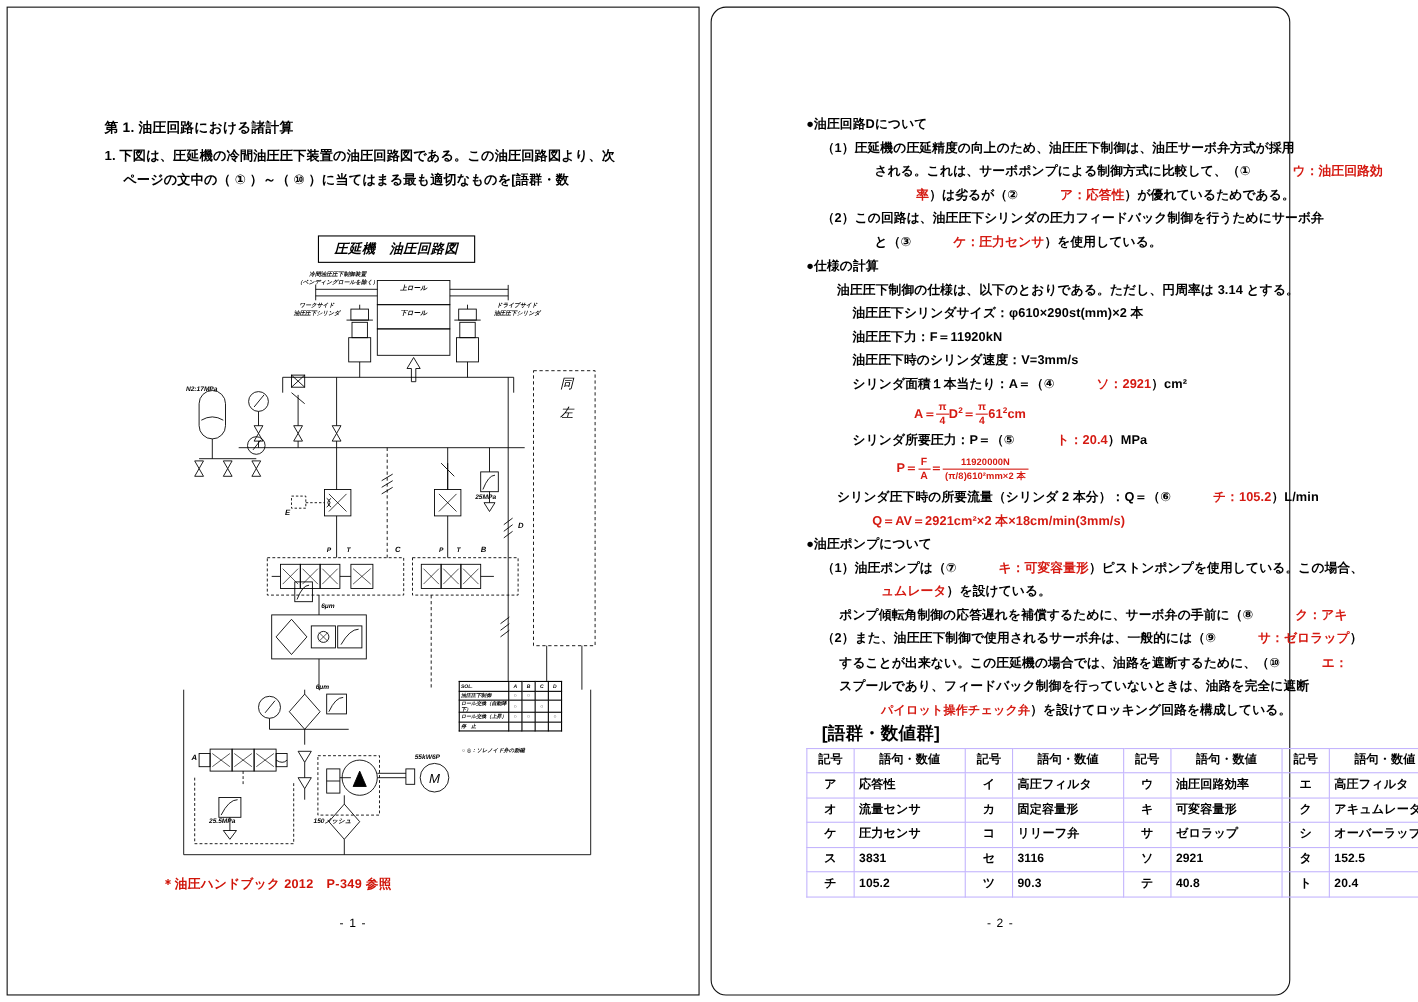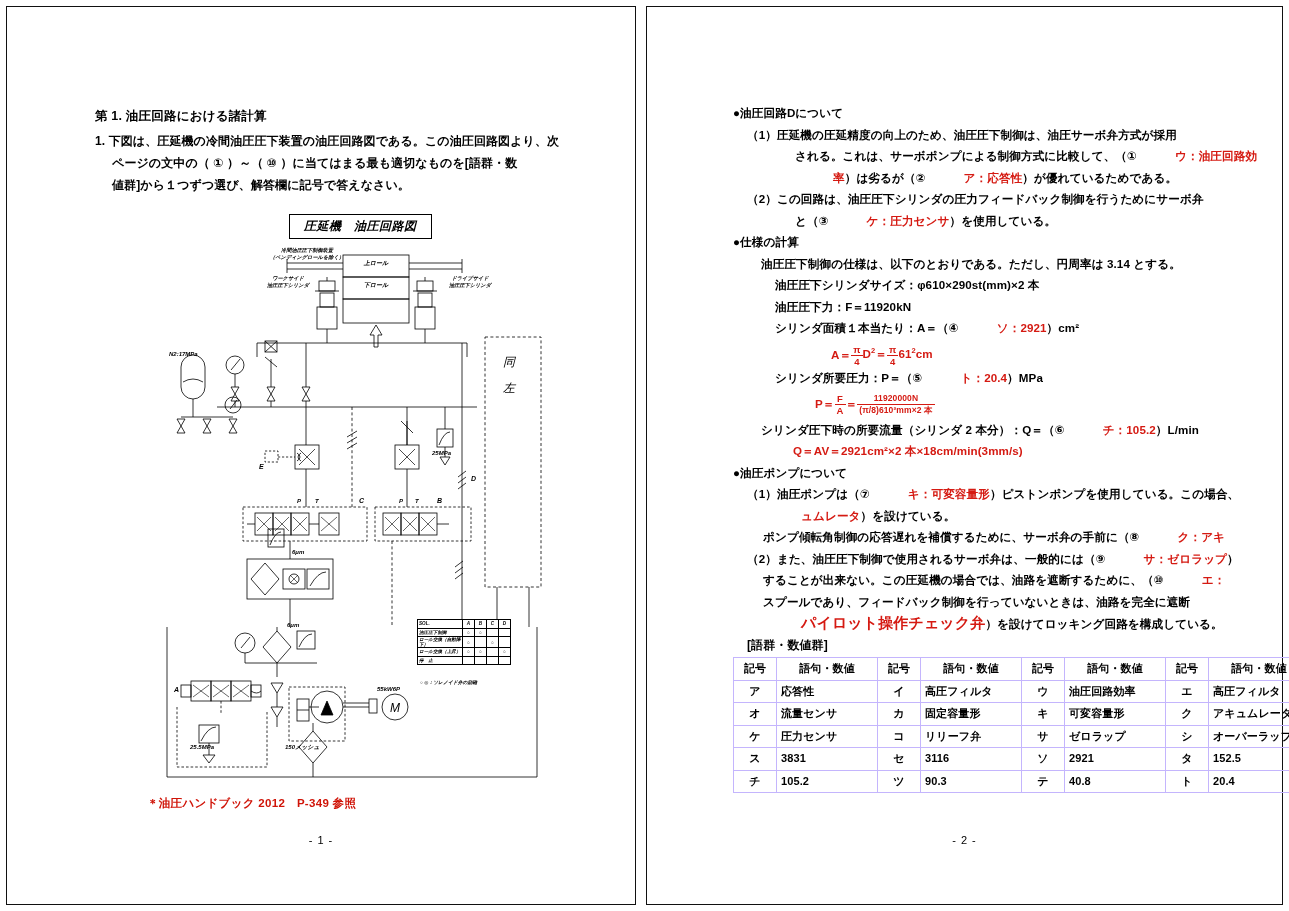--- a/index.html
+++ b/index.html
@@ -1,21 +1,21 @@
 <!DOCTYPE html>
 <html><head>
 <meta charset="utf-8">
 <style>
   html,body{margin:0;padding:0;background:#ffffff;}
   body{width:1289px;height:911px;font-family:"Liberation Sans","DejaVu Sans",sans-serif;color:#000;}
   .sheet{position:relative;width:1289px;height:911px;overflow:hidden;background:#fff;}
 
   .page{position:absolute;top:6px;height:899px;border:1px solid #111;background:#fff;box-sizing:border-box;}
   .page-left{left:6px;width:630px;}
-  .page-right{left:646px;width:637px;}
+  .page-right{left:646px;width:527px;border-radius:14px;}
 
   .pgnum{position:absolute;bottom:58px;left:0;width:100%;text-align:center;font-size:11px;letter-spacing:1px;}
 
   
   .l-head{position:absolute;left:88px;top:101px;font-size:12.5px;font-weight:bold;letter-spacing:.2px;}
   .l-q1{position:absolute;left:88px;top:123px;width:500px;font-size:12px;font-weight:bold;line-height:22px;letter-spacing:.1px;}
   .l-q1 .ind{display:block;padding-left:17px;}
   .src-note{position:absolute;left:140px;top:789px;font-size:11.5px;font-weight:bold;color:#d01408;letter-spacing:.3px;}
 
   
@@ -45,41 +45,40 @@
   .i4{padding-left:28px;}
   .red{color:#d51a12;margin-left:38px;}
   .formula{color:#d51a12;font-weight:bold;}
   .fml-wrap{padding-left:98px;line-height:26px;}
   .fml-wrap2{padding-left:82px;line-height:30px;}
   .frac{display:inline-block;vertical-align:middle;text-align:center;font-size:9.5px;line-height:11px;}
   .frac .num{display:block;border-bottom:1.2px solid #d51a12;padding:0 2px;}
   .frac .den{display:block;padding:0 2px;}
   sup{font-size:.65em;vertical-align:super;}
 
-  .grp-title{margin-top:6px;padding-left:14px;font-size:12px;font-weight:bold;}
+  .grp-title{margin-top:6px;padding-left:14px;font-size:16px;font-weight:bold;}
   table.gotab{border-collapse:collapse;width:506px;margin-top:1px;margin-left:0px;font-size:11px;font-weight:bold;table-layout:fixed;}
   table.gotab td{border:1px solid #c4b5fd;height:19.5px;padding:0 4px;white-space:nowrap;overflow:hidden;}
   table.gotab td.sym{width:34px;text-align:center;}
   table.gotab td.val{width:92px;margin-left:48px;}
   table.gotab td.hdr{text-align:center;}
   table.gotab tr.headrow td{text-align:center;}
 </style>
 </head>
 <body>
 
 <div class="sheet">
 
   <div class="page page-left">
 
     <div class="l-head">第 1. 油圧回路における諸計算</div>
 
     <div class="l-q1">
       <span>1. 下図は、圧延機の冷間油圧圧下装置の油圧回路図である。この油圧回路図より、次</span>
       <span class="ind">ページの文中の（ ① ）～（ ⑩ ）に当てはまる最も適切なものを[語群・数</span>
-      <span class="ind">値群]から１つずつ選び、解答欄に記号で答えなさい。</span>
     </div>
 
     <div class="diagram">
 
       <div class="dtitle">圧延機　油圧回路図</div>
 
       <svg class="dg-svg" viewBox="0 0 420 580">
         <g fill="none" stroke="#000" stroke-width="0.8">
 
           <rect x="206" y="48" width="66" height="22"></rect>
@@ -283,21 +282,21 @@
         <span>ワークサイド</span><br>
         <span class="u">油圧圧下シリンダ</span>
       </div>
       <div class="lbl c" style="left:300px;top:68px;width:66px;">
         <span>ドライブサイド</span><br>
         <span class="u">油圧圧下シリンダ</span>
       </div>
       <div class="lbl c lbl6" style="left:216px;top:53px;width:46px;">上ロール</div>
       <div class="lbl c lbl6" style="left:216px;top:75px;width:46px;">下ロール</div>
 
-      <div class="lbl-big" style="position:absolute;left:366px;top:142px;width:20px;text-align:left;line-height:26px;">
+      <div class="lbl-big" style="position:absolute;left:366px;top:129px;width:20px;text-align:right;line-height:26px;">
         <span>同左</span>
       </div>
 
       <div class="lbl lbl6" style="left:32px;top:144px;">N2:17MPa</div>
       <div class="lbl lbl6" style="left:295px;top:243px;">25MPa</div>
       <div class="lbl lbl6" style="left:53px;top:537px;">25.5MPa</div>
       <div class="lbl lbl6" style="left:155px;top:342px;">6μm</div>
       <div class="lbl lbl6" style="left:150px;top:415px;">6μm</div>
       <div class="lbl lbl6" style="left:148px;top:537px;">150メッシュ</div>
       <div class="lbl lbl6" style="left:240px;top:479px;">55kW6P</div>
@@ -367,20 +366,21 @@
       <p class="i1">（1）圧延機の圧延精度の向上のため、油圧圧下制御は、油圧サーボ弁方式が採用</p>
       <p class="i3"><span>される。これは、サーボポンプによる制御方式に比較して、（①</span><span class="red">ウ：油圧回路効</span></p>
       <p class="i3"><span class="red">率</span><span>）は劣るが（②</span><span class="red">ア：応答性</span><span>）が優れているためである。</span></p>
       <p class="i1">（2）この回路は、油圧圧下シリンダの圧力フィードバック制御を行うためにサーボ弁</p>
       <p class="i3"><span>と（③</span><span class="red">ケ：圧力センサ</span><span>）を使用している。</span></p>
 
       <p class="bullet">●仕様の計算</p>
       <p class="i4">油圧圧下制御の仕様は、以下のとおりである。ただし、円周率は 3.14 とする。</p>
       <p class="i2">油圧圧下シリンダサイズ：φ610×290st(mm)×2 本</p>
       <p class="i2">油圧圧下力：F＝11920kN</p>
+      <p class="i2">油圧圧下時のシリンダ速度：V=3mm/s</p>
       <p class="i2"><span>シリンダ面積１本当たり：A＝（④</span><span class="red">ソ：2921</span><span>）cm²</span></p>
 
       <p class="fml-wrap formula">
         <span>A＝</span><span class="frac"><span class="num">π</span><span class="den">4</span></span><span>D<sup>2</sup>＝</span><span class="frac"><span class="num">π</span><span class="den">4</span></span><span>61<sup>2</sup>cm</span>
       </p>
 
       <p class="i2"><span>シリンダ所要圧力：P＝（⑤</span><span class="red">ト：20.4</span><span>）MPa</span></p>
 
       <p class="fml-wrap2 formula">
         <span>P＝</span><span class="frac"><span class="num">F</span><span class="den">A</span></span><span>＝</span><span class="frac" style="font-size:8.5px;"><span class="num">11920000N</span><span class="den">(π/8)610²mm×2 本</span></span>
@@ -389,21 +389,21 @@
       <p class="i2" style="padding-left:28px;"><span>シリンダ圧下時の所要流量（シリンダ 2 本分）：Q＝（⑥</span><span class="red">チ：105.2</span><span>）L/min</span></p>
       <p class="formula" style="padding-left:60px;">Q＝AV＝2921cm²×2 本×18cm/min(3mm/s)</p>
 
       <p class="bullet">●油圧ポンプについて</p>
       <p class="i1"><span>（1）油圧ポンプは（⑦</span><span class="red">キ：可変容量形</span><span>）ピストンポンプを使用している。この場合、</span></p>
       <p class="i2" style="padding-left:30px;"><span class="red">ュムレータ</span><span>）を設けている。</span></p>
       <p class="i2" style="padding-left:30px;"><span>ポンプ傾転角制御の応答遅れを補償するために、サーボ弁の手前に（⑧</span><span class="red">ク：アキ</span></p>
       <p class="i1"><span>（2）また、油圧圧下制御で使用されるサーボ弁は、一般的には（⑨</span><span class="red">サ：ゼロラップ</span><span>）</span></p>
       <p class="i2" style="padding-left:30px;"><span>することが出来ない。この圧延機の場合では、油路を遮断するために、（⑩</span><span class="red">エ：</span></p>
       <p class="i2" style="padding-left:30px;">スプールであり、フィードバック制御を行っていないときは、油路を完全に遮断</p>
-      <p class="i2" style="padding-left:30px;"><span class="red" style="font-size:15px;">パイロット操作チェック弁</span><span>）を設けてロッキング回路を構成している。</span></p>
+      <p class="i2" style="padding-left:30px;"><span class="red" style="font-size:11px;">パイロット操作チェック弁</span><span>）を設けてロッキング回路を構成している。</span></p>
 
       <p class="grp-title">[語群・数値群]</p>
       <table class="gotab">
         <tbody>
             <tr class="headrow">
           <td class="sym hdr">記号</td>
           <td class="val hdr">語句・数値</td>
           <td class="sym hdr">記号</td>
           <td class="val hdr">語句・数値</td>
           <td class="sym hdr">記号</td>

